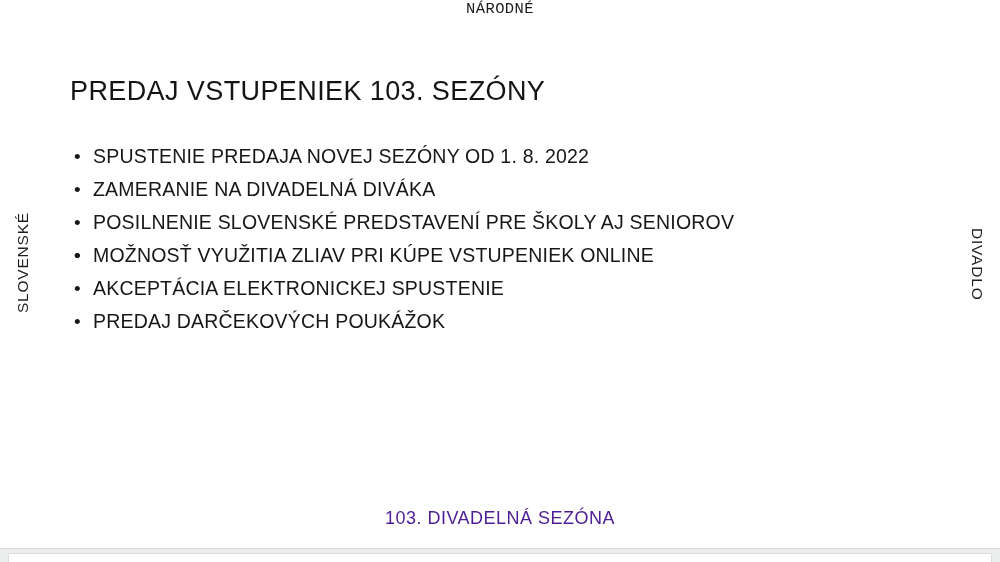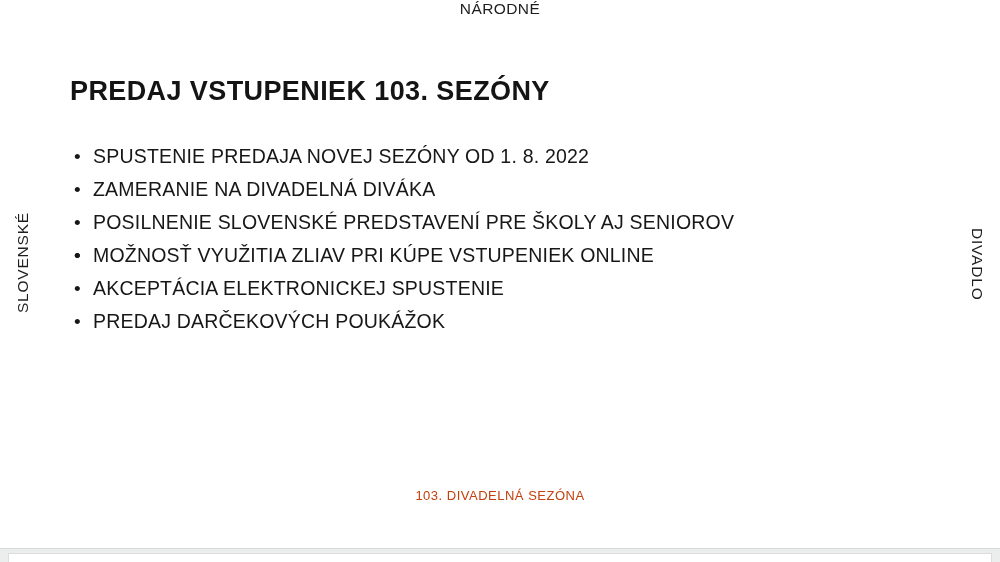--- a/index.html
+++ b/index.html
@@ -26,20 +26,21 @@
   
   .top-header {
     position: absolute;
     top: 0;
     left: 0;
     width: 1000px;
     text-align: center;
     font-size: 15.5px;
     letter-spacing: 0.4px;
     color: #1d1d1d;
+    font-family: Liberation Mono, monospace;
   }
 
   
   .side-label-left {
     position: absolute;
     left: 14px;
     top: 212px;
     font-size: 15.5px;
     letter-spacing: 0.8px;
     color: #1d1d1d;
@@ -58,21 +59,21 @@
     color: #1d1d1d;
     writing-mode: vertical-rl;
     white-space: nowrap;
   }
 
   .title {
     position: absolute;
     left: 70px;
     top: 76px;
     font-size: 27px;
-    font-weight: bold;
+    font-weight: normal;
     letter-spacing: 0.4px;
     color: #141414;
     white-space: nowrap;
   }
 
   .bullet-list {
     position: absolute;
     left: 70px;
     top: 140px;
     width: 860px;
@@ -94,26 +95,26 @@
     position: absolute;
     left: 4px;
     top: 0;
     line-height: 33px;
     font-size: 19px;
   }
 
   .footer {
     position: absolute;
     left: 0;
-    top: 488px;
+    top: 508px;
     width: 1000px;
     text-align: center;
-    font-size: 13px;
+    font-size: 18px;
     letter-spacing: 0.5px;
-    color: #c2410c;
+    color: #4c1d95;
   }
 
   
   .below-strip {
     position: absolute;
     left: 0;
     top: 548px;
     width: 1000px;
     height: 14px;
     background: #eceded;

